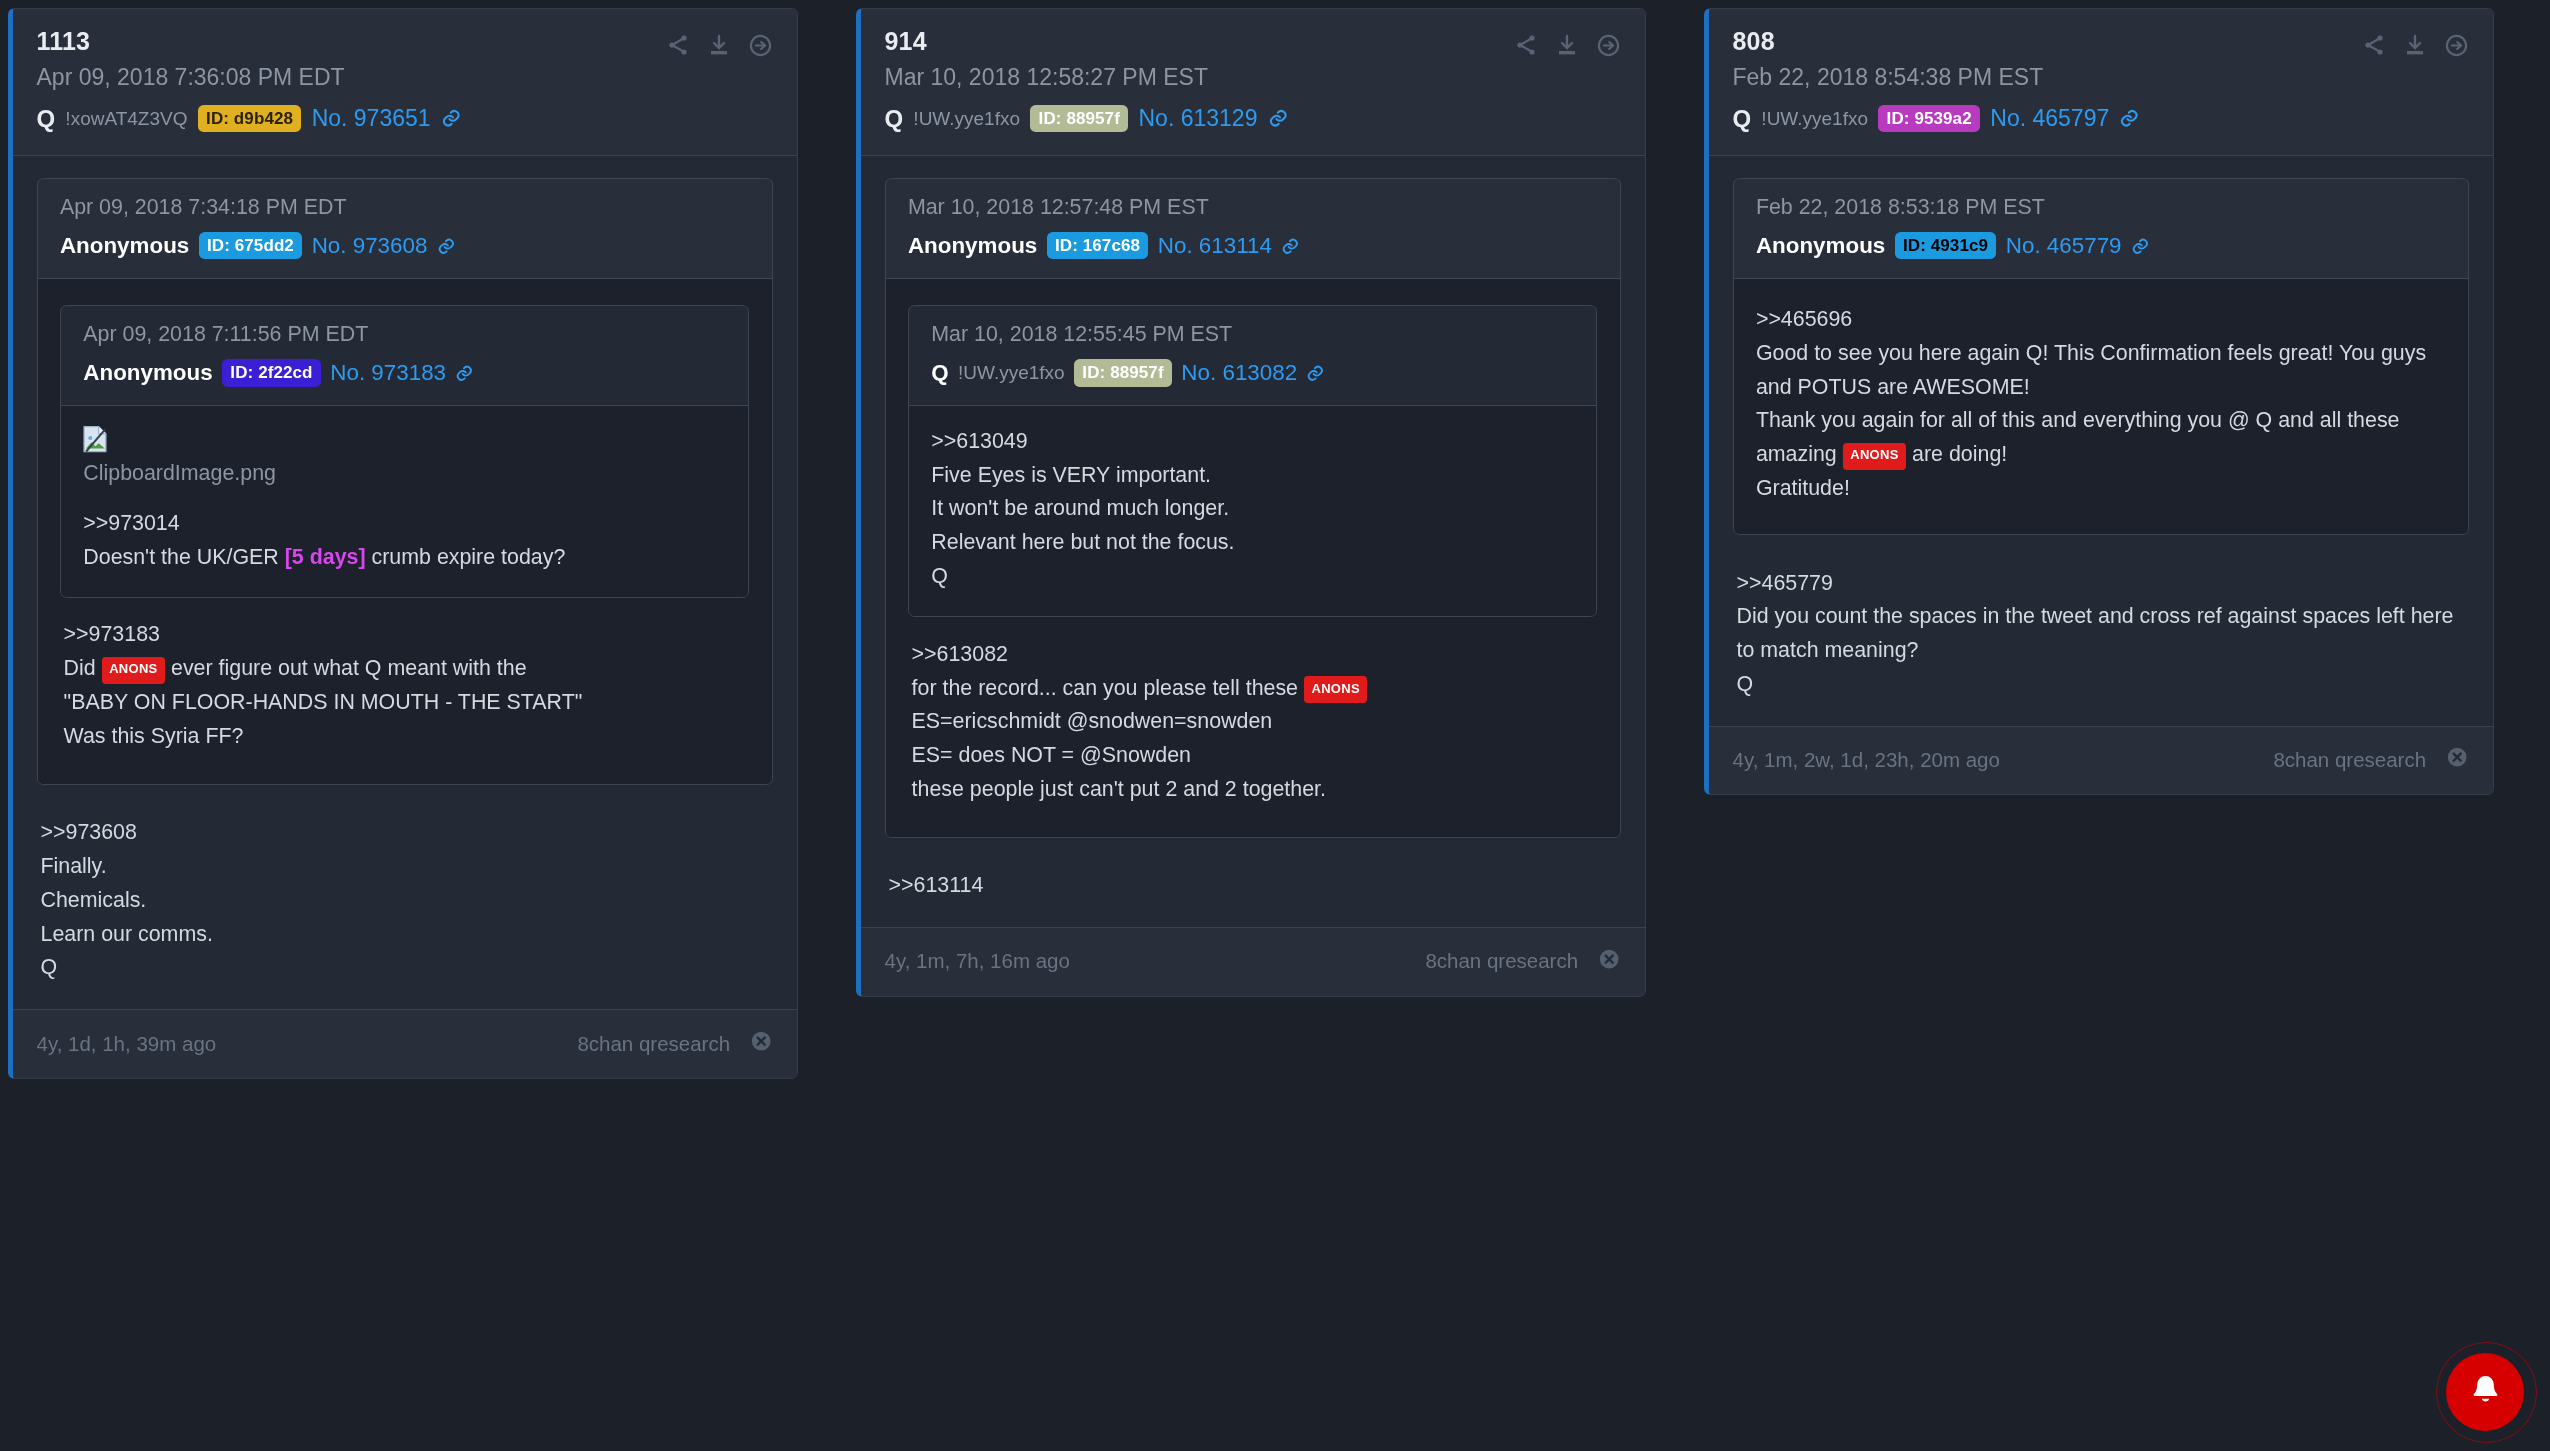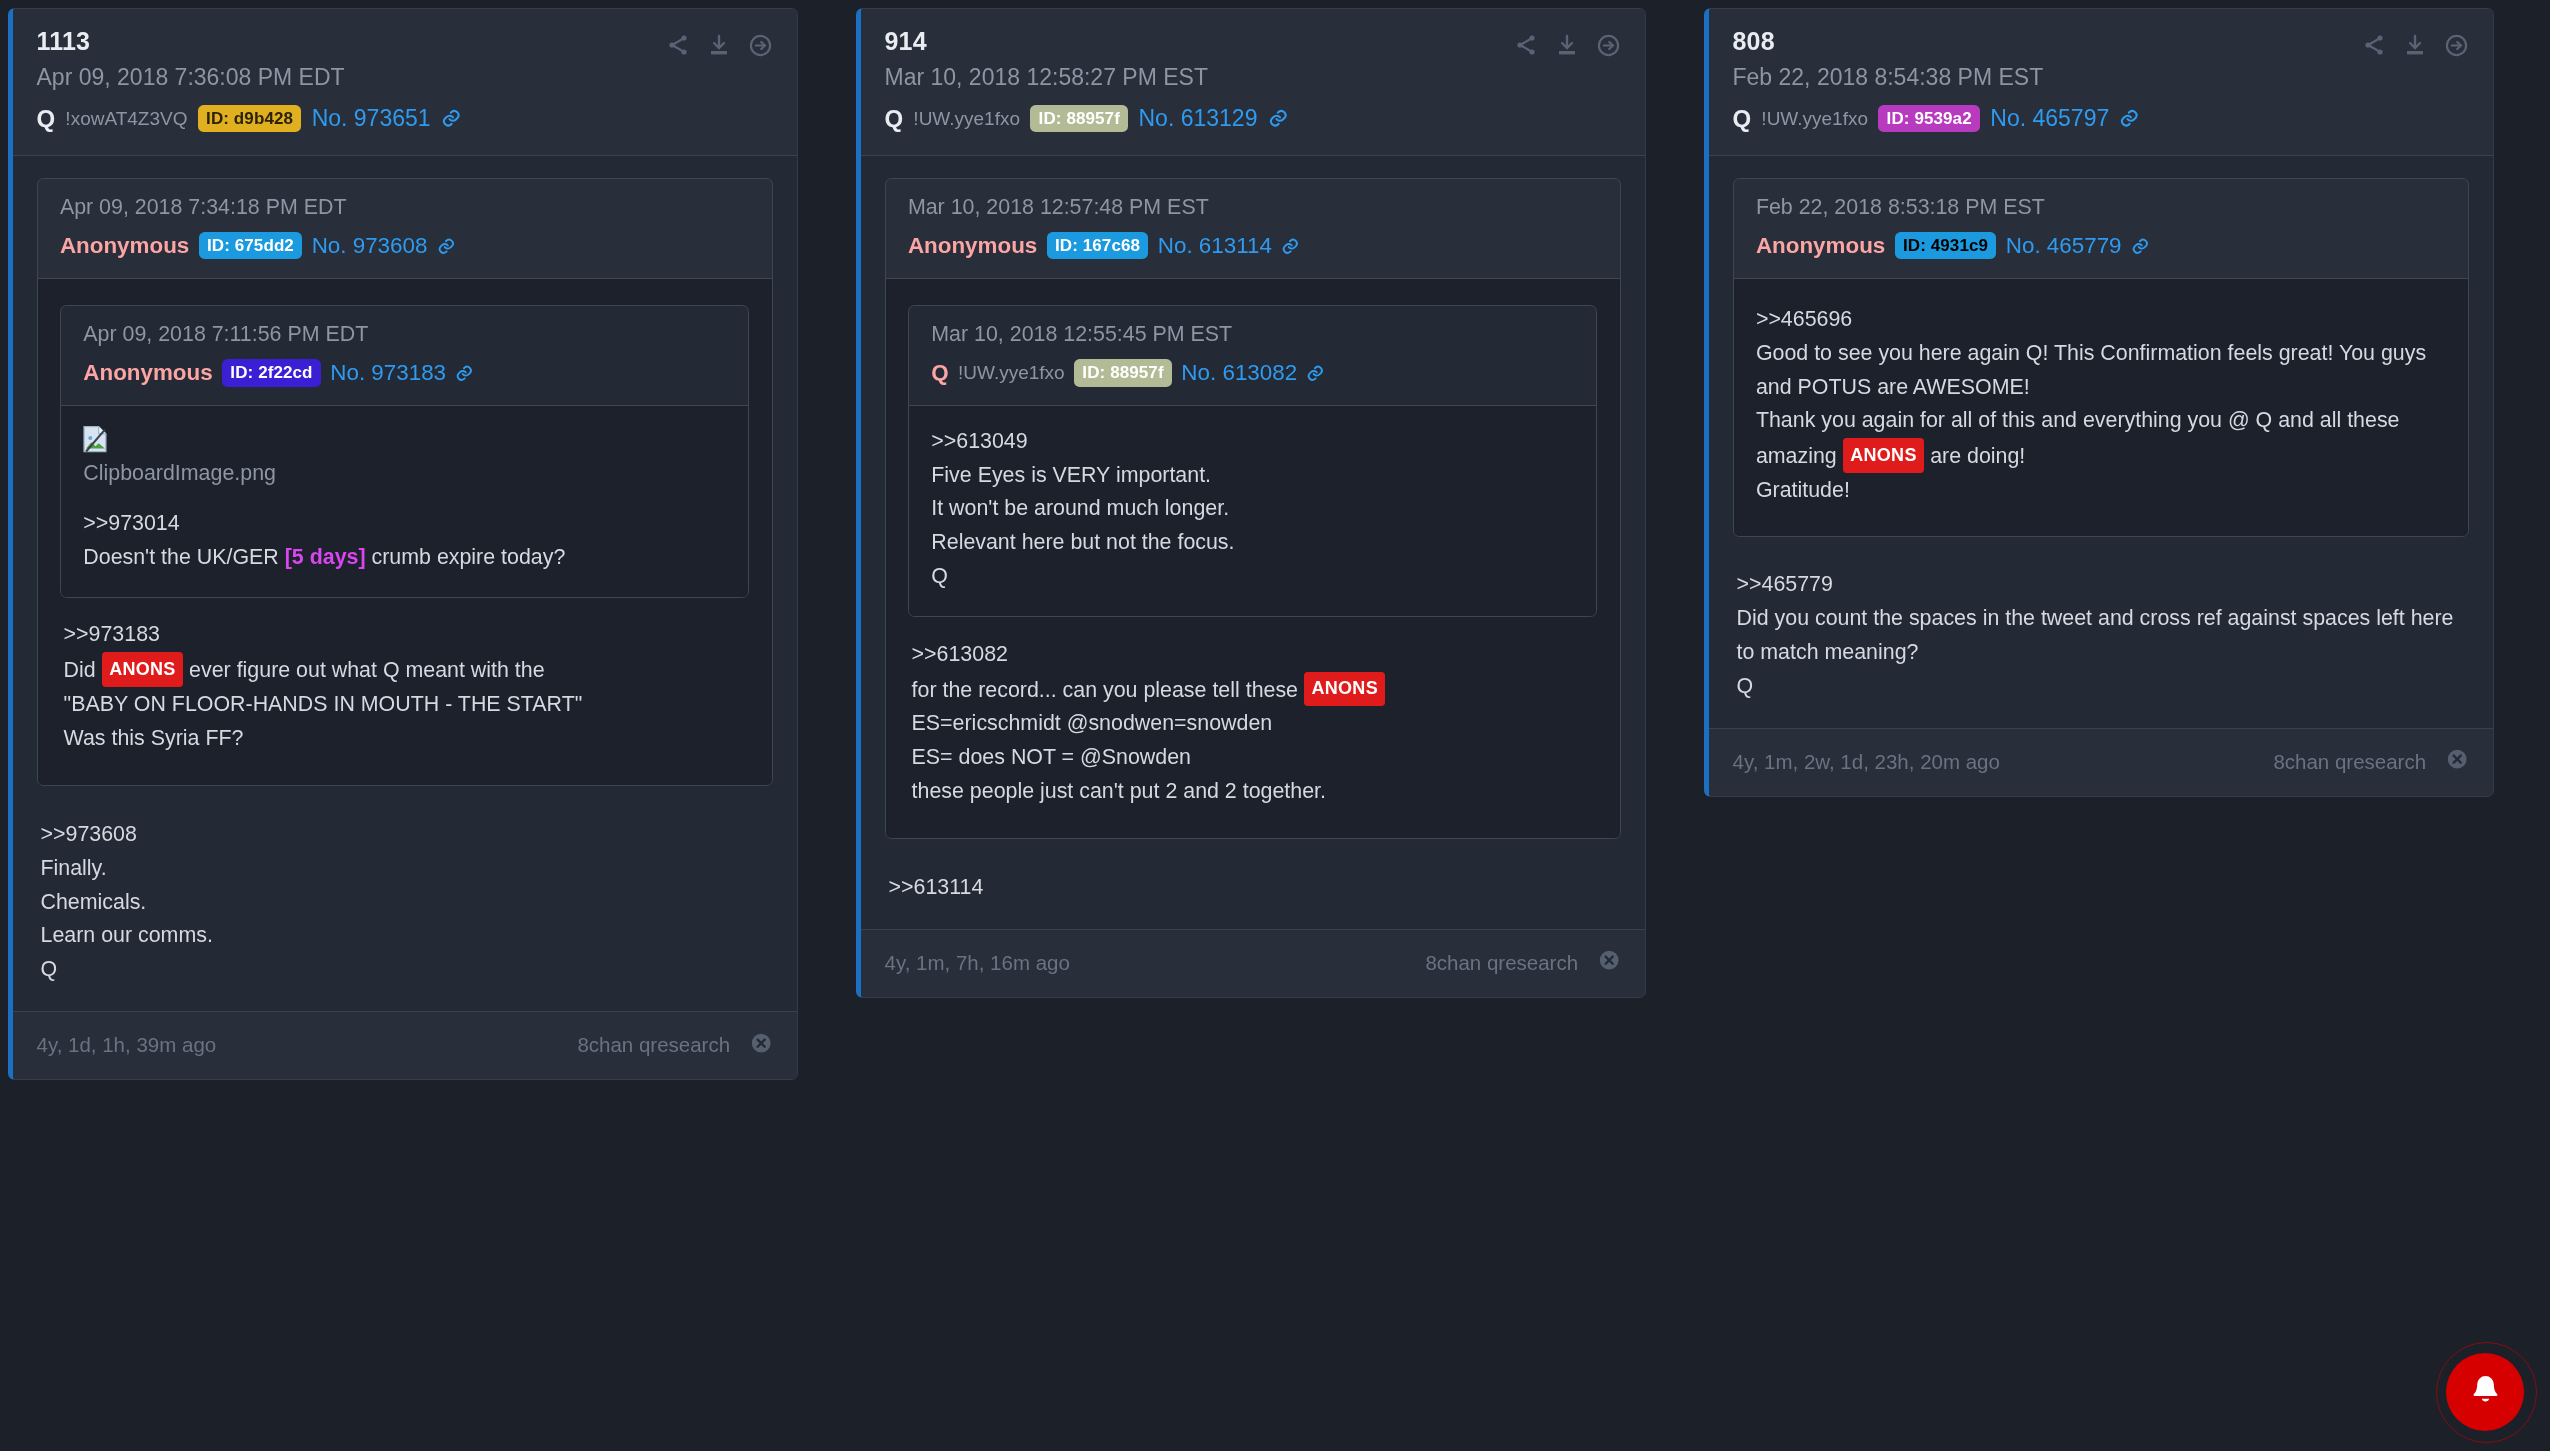--- a/index.html
+++ b/index.html
@@ -74,40 +74,40 @@
     margin: 22.4px 24px;
     overflow: hidden;
   }
   .quote.lvl2 { background: #242a35; }
   .q-head {
     padding: 17.7px 22.4px 18.6px 22.4px;
     border-bottom: 0.9px solid #3e4553;
   }
   .q-head .line1 { font-size: 21.4px; color: #8d96a4; margin-bottom: 14px; line-height: 1; }
   .q-head .line2 { display: flex; align-items: center; gap: 9.3px; line-height: 1; }
-  .q-name { font-size: 22.4px; font-weight: bold; color: #fca5a5; }
+  .q-name { font-size: 22.4px; font-weight: bold; color: #ffffff; }
   .q-head .refno { font-size: 22.4px; }
   .q-body {
     padding: 18.6px 22.4px 22.4px 22.4px;
     background: #1c212b;
   }
   .quote.lvl2 > .q-body { background: #1c212b; }
 
   
   .text {
     font-size: 21.4px;
     color: #d5dae1;
     line-height: 1.58;
   }
   .text .ref { color: #d5dae1; }
   .text b { font-weight: bold; color: #d946ef; }
   .anons {
     display: inline-block;
     background: #e01b1b; color: #ffffff;
-    font-size: 18px; font-weight: bold;
+    font-size: 13px; font-weight: bold;
     padding: 2.8px 7.5px 3.7px 7.5px; border-radius: 3.7px;
     vertical-align: 1.9px; letter-spacing: 0.3px;
   }
   .filename { font-size: 21.4px; color: #8d96a4; margin-bottom: 20.5px; }
   .brokenimg { display: block; margin-bottom: 5.6px; }
 
   .body-outer {
     padding: 9.3px 24px 24px 28px;
   }
 

